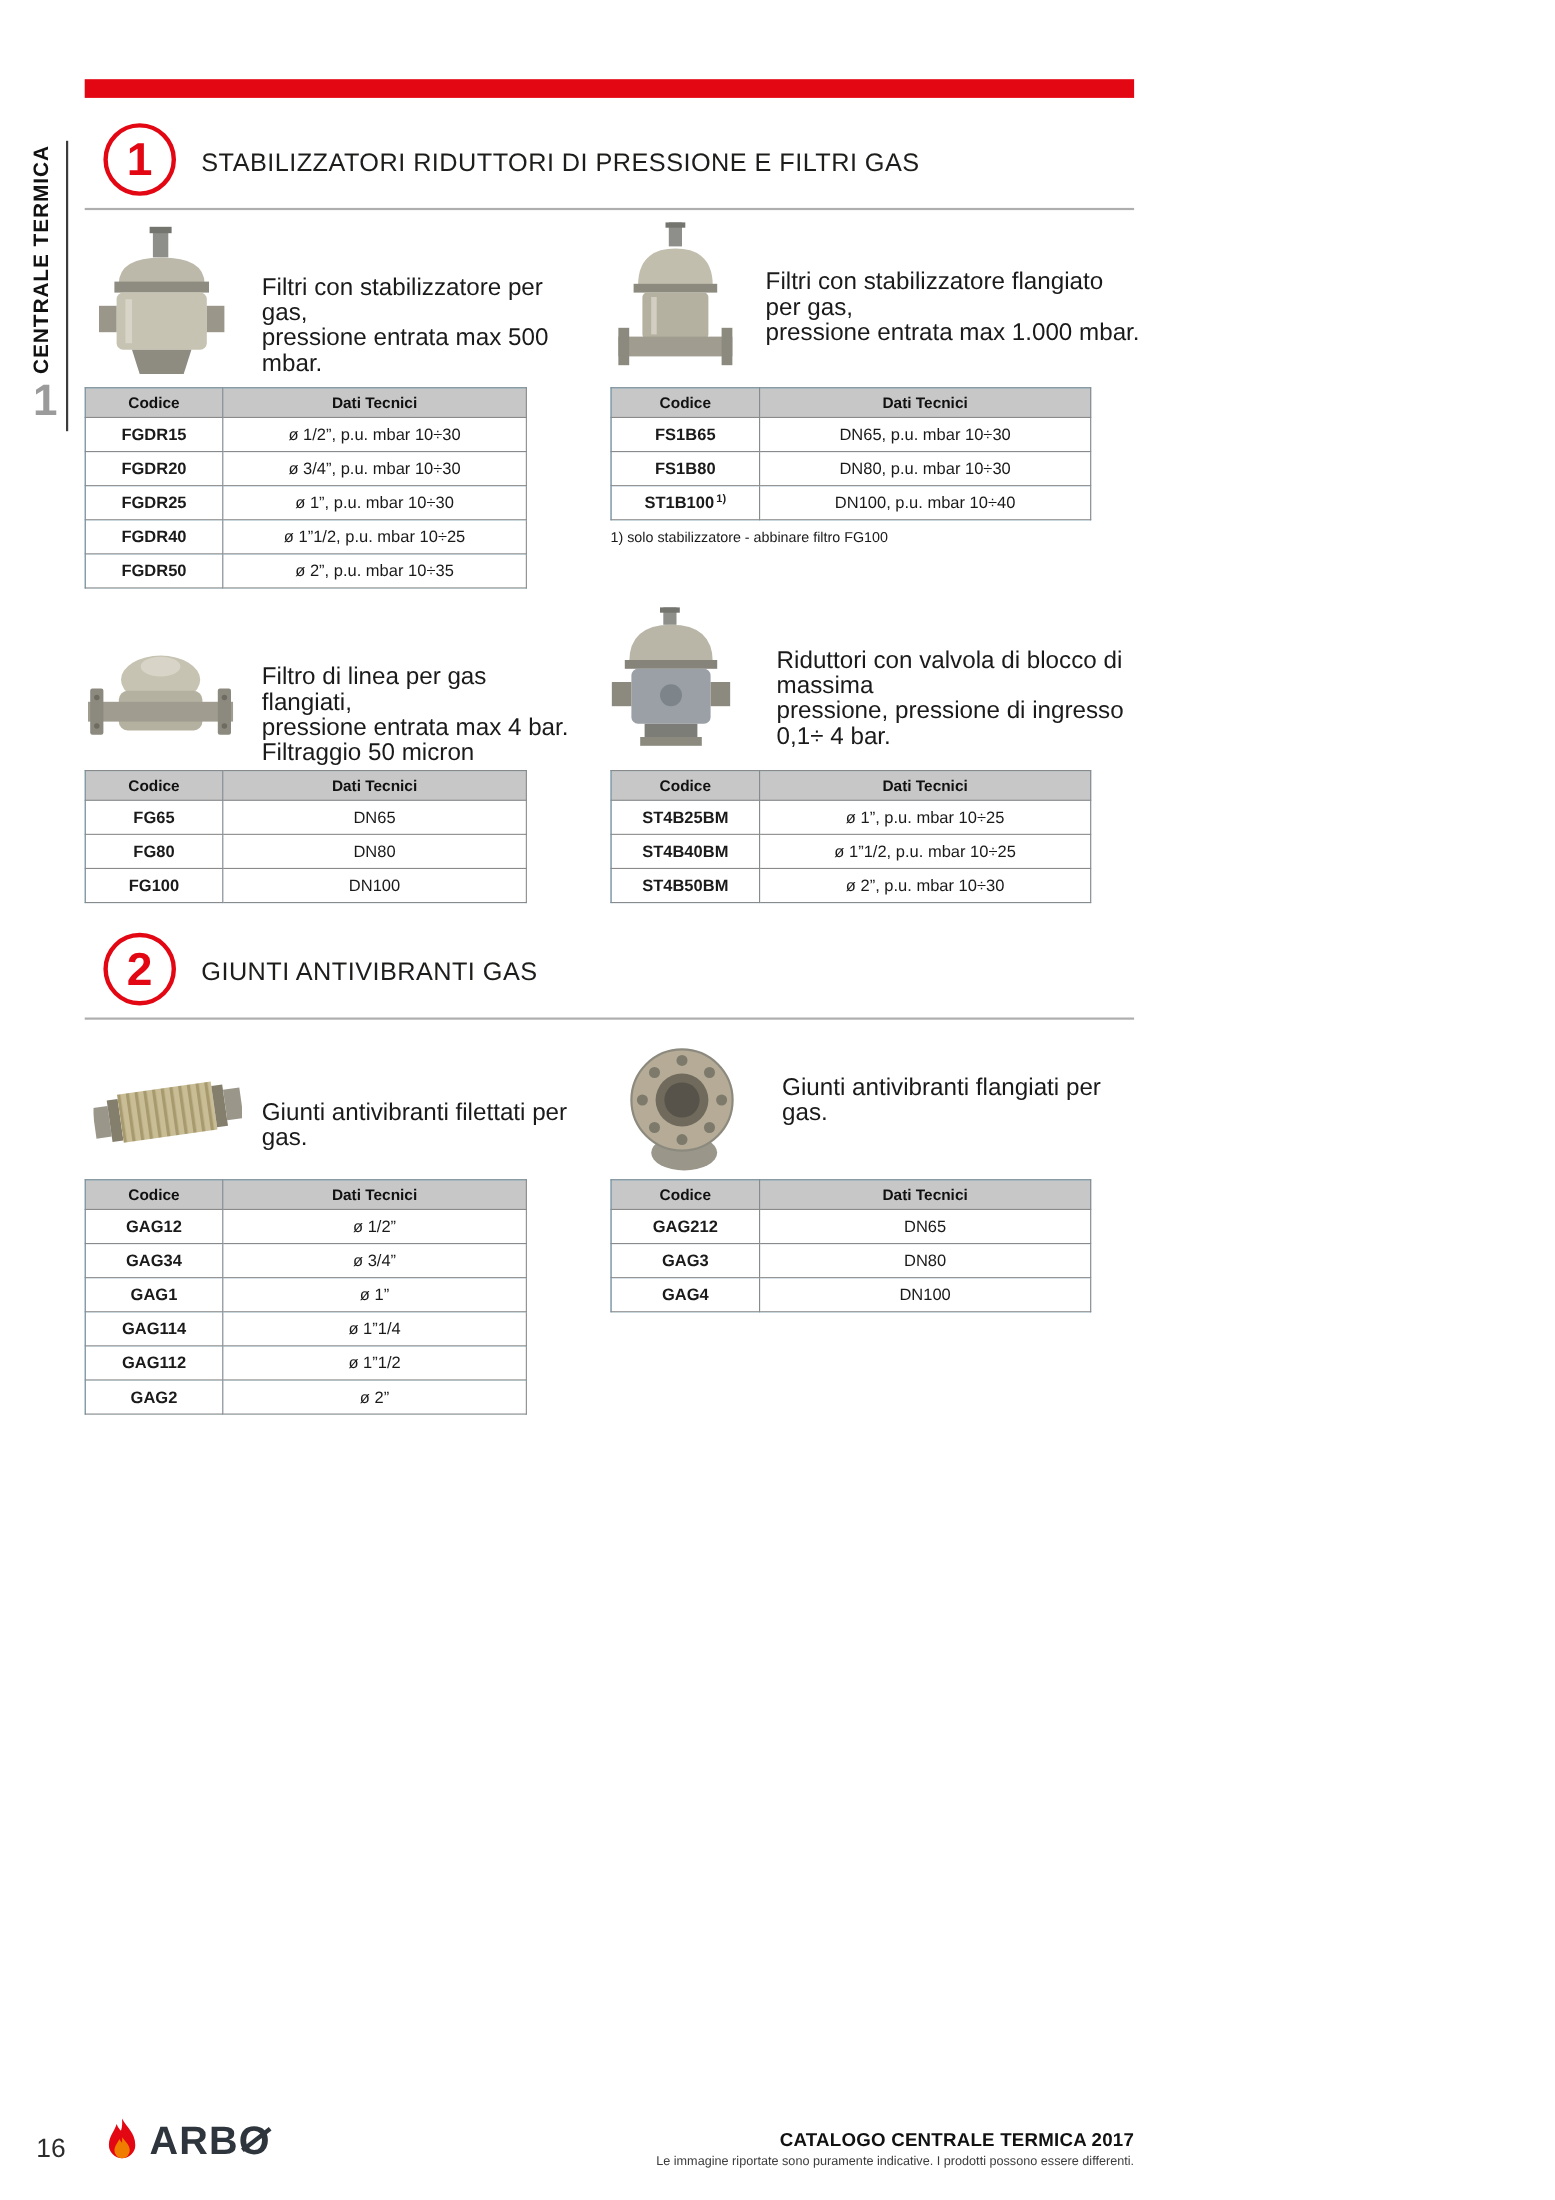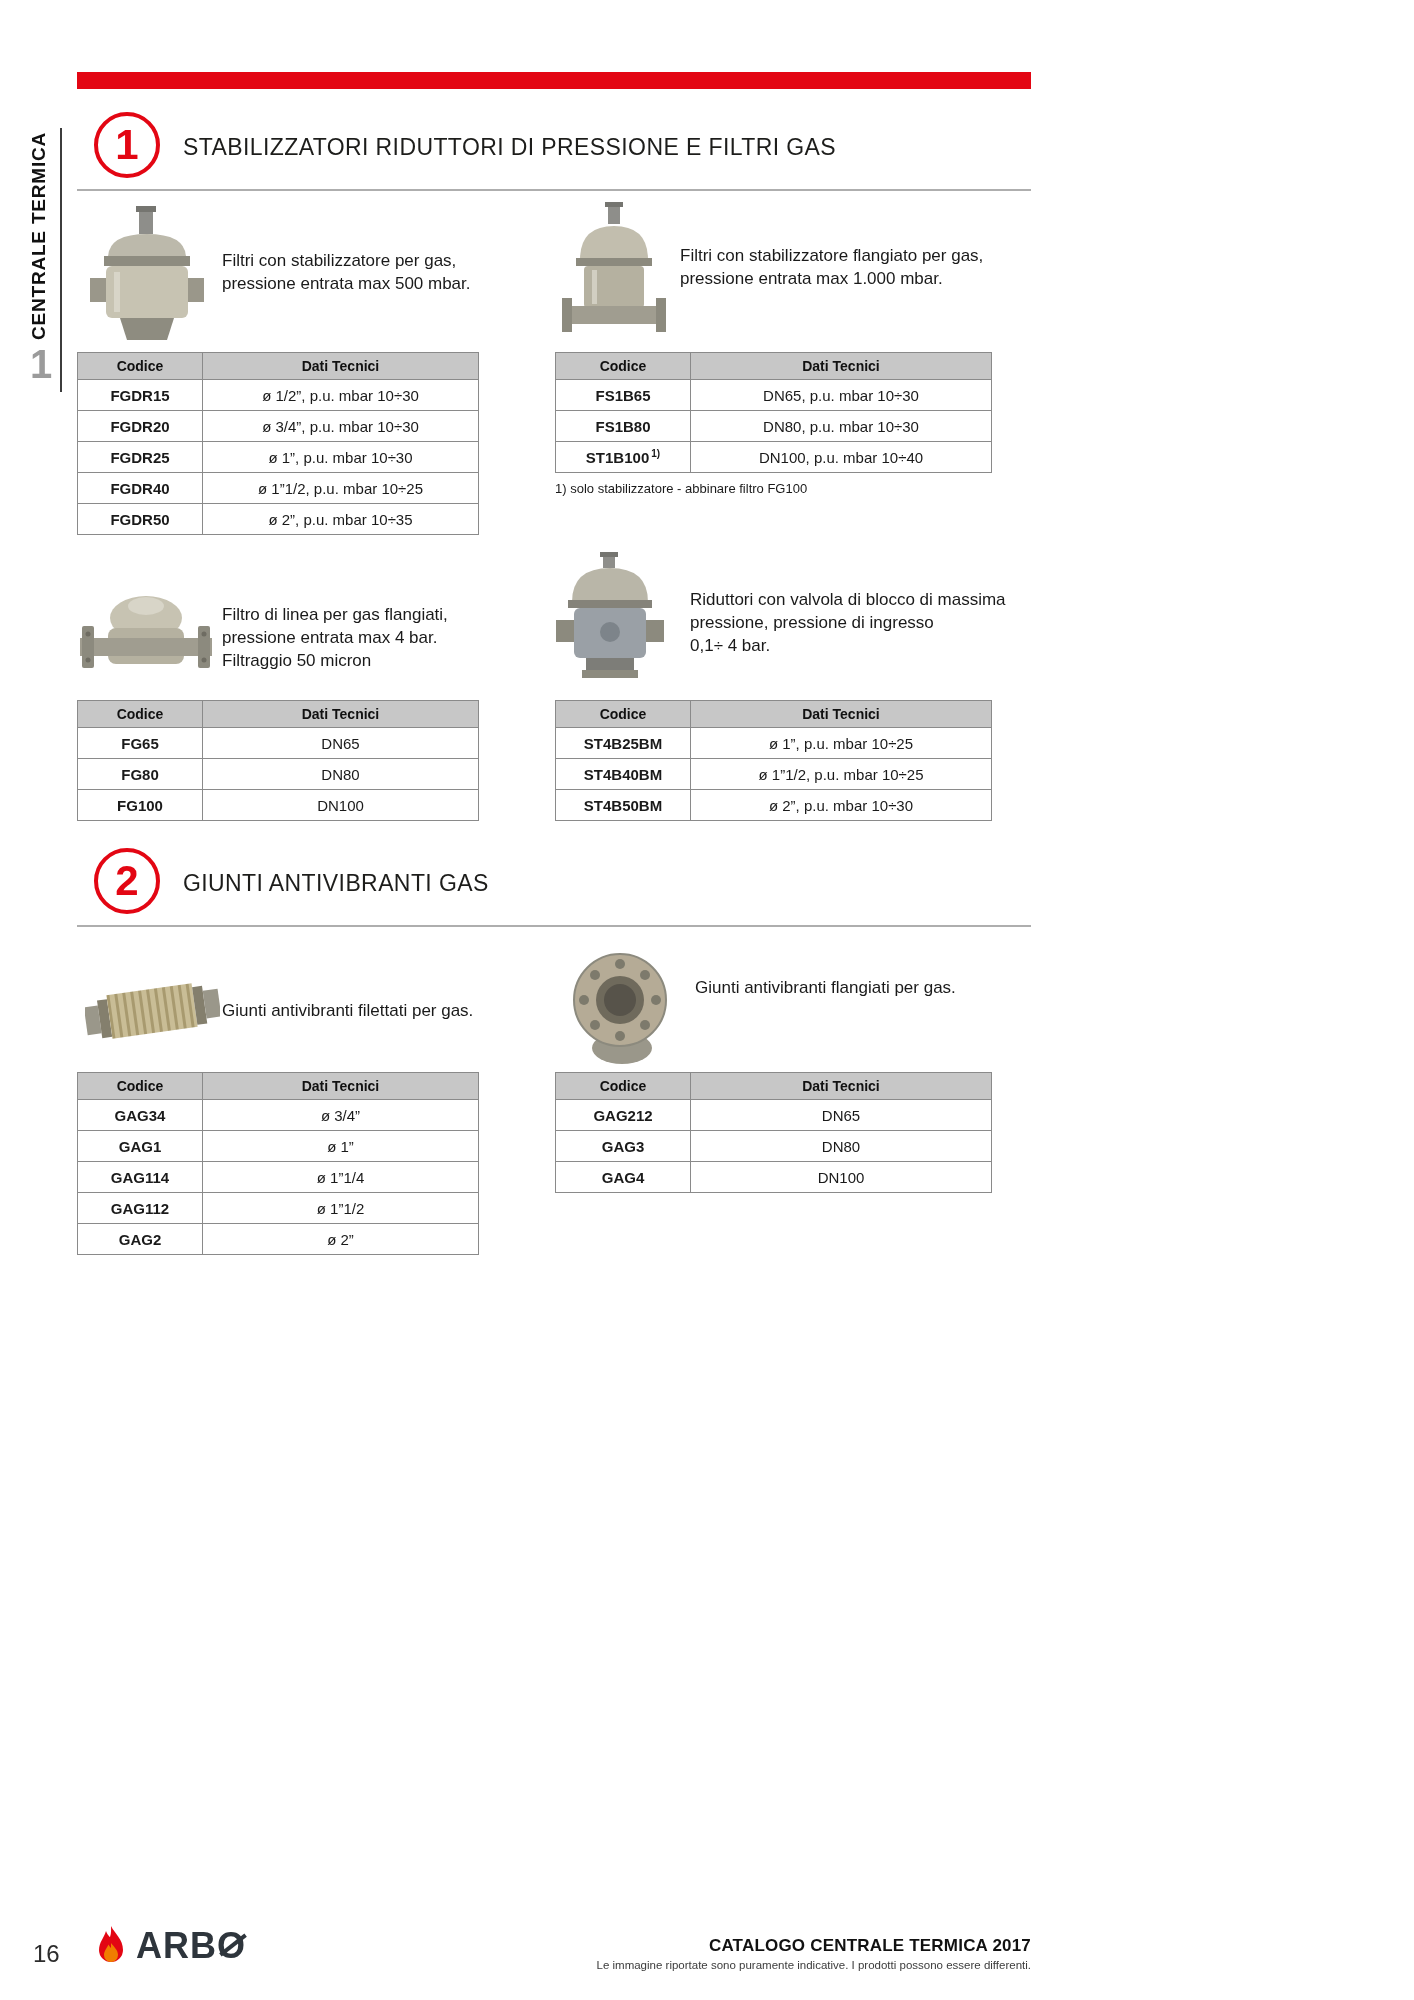--- a/index.html
+++ b/index.html
@@ -24,21 +24,21 @@
   
   .section-circle {
     width:66px; height:66px; border:4px solid #e30613; border-radius:50%;
     display:flex; align-items:center; justify-content:center;
     color:#e30613; font-size:42px; font-weight:bold; background:#fff;
   }
   .section-title { font-size:23px; color:#1d1d1b; letter-spacing:0.4px; }
   .divider { width:954px; height:2px; background:#aeaeae; }
 
   
-  .desc { font-size:17px; line-height:23px; color:#1a1a1a; }
+  .desc { font-size:22px; line-height:23px; color:#1a1a1a;margin-left:16px; }
 
   
   .spec-table { border-collapse:collapse; table-layout:fixed; background:#7dd3fc; }
   .spec-table th {
     background:#c7c7c7; border:1px solid #8a8a8a; font-size:14px; font-weight:bold;
     height:27px; text-align:center; color:#111;
   }
   .spec-table td {
     border:1px solid #8a8a8a; font-size:15px; height:31px; text-align:center;
     color:#1a1a1a; background:#fff;
@@ -333,20 +333,24 @@
           <col style="width:276px">
         </colgroup>
       <thead>
         <tr>
           <th>Codice</th>
           <th>Dati Tecnici</th>
         </tr>
       </thead>
       <tbody>
         <tr>
+            <td class="code">GAG12</td>
+            <td>ø 1/2”</td>
+          </tr>
+        <tr>
             <td class="code">GAG34</td>
             <td>ø 3/4”</td>
           </tr>
         <tr>
             <td class="code">GAG1</td>
             <td>ø 1”</td>
           </tr>
         <tr>
             <td class="code">GAG114</td>
             <td>ø 1”1/4</td>

